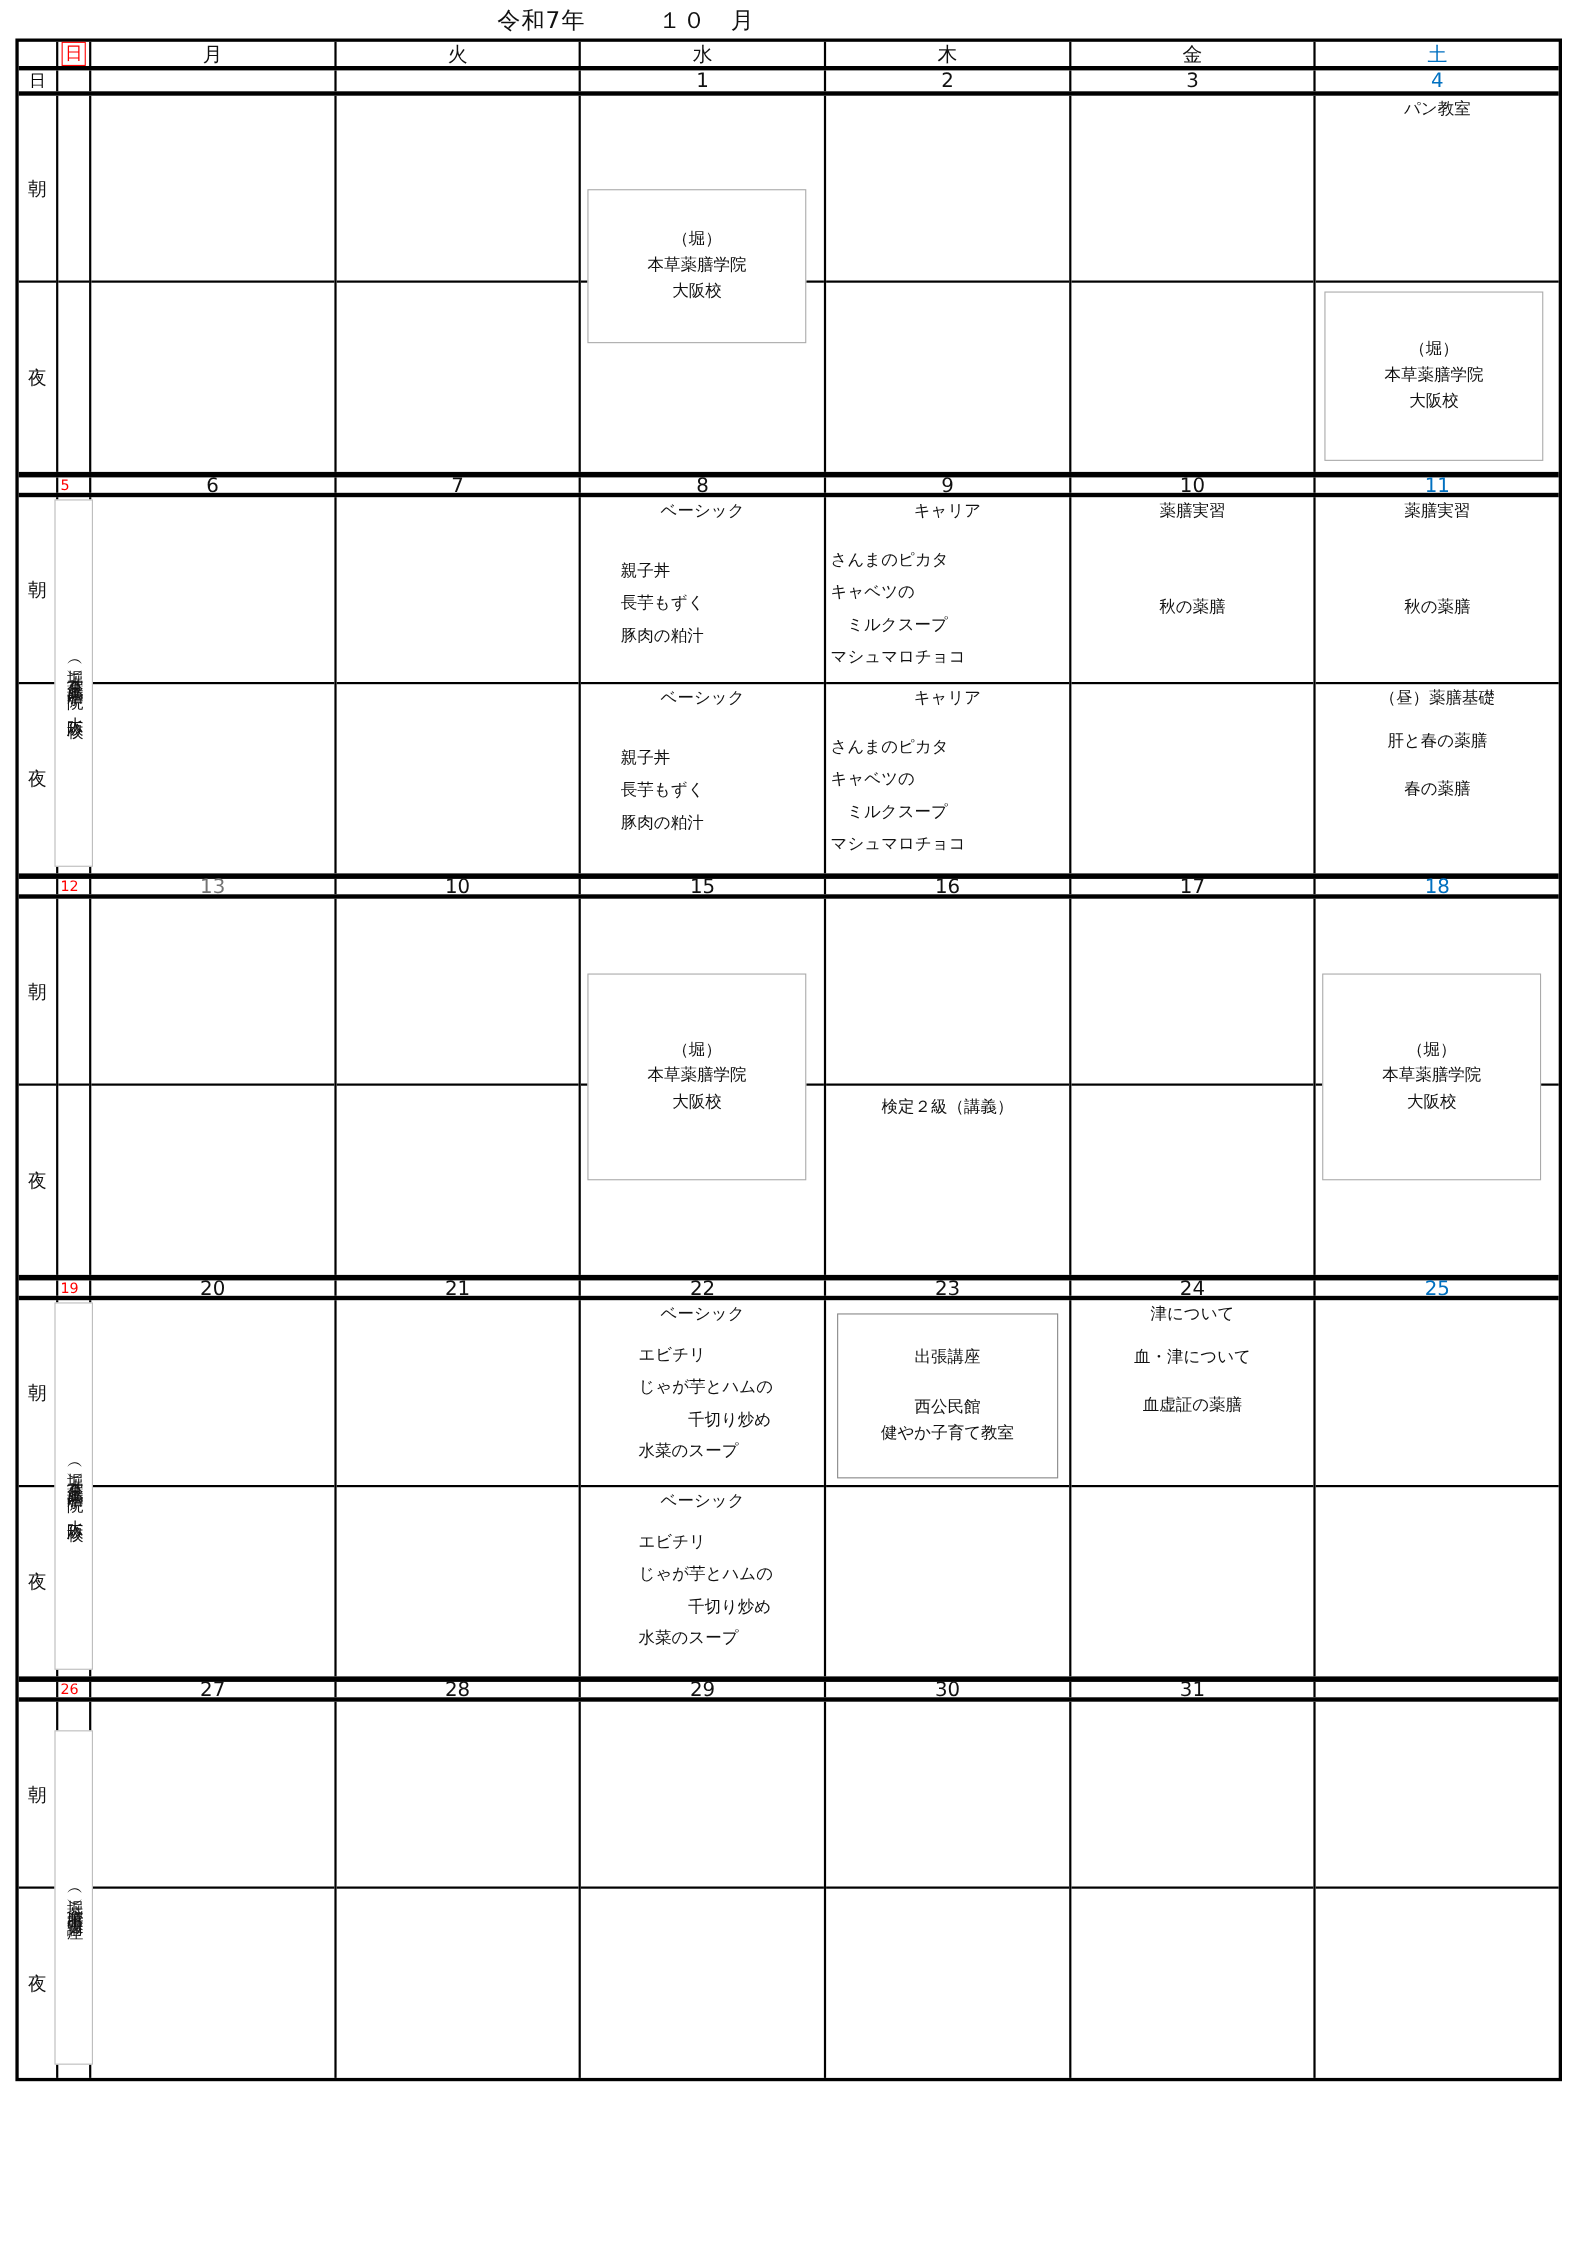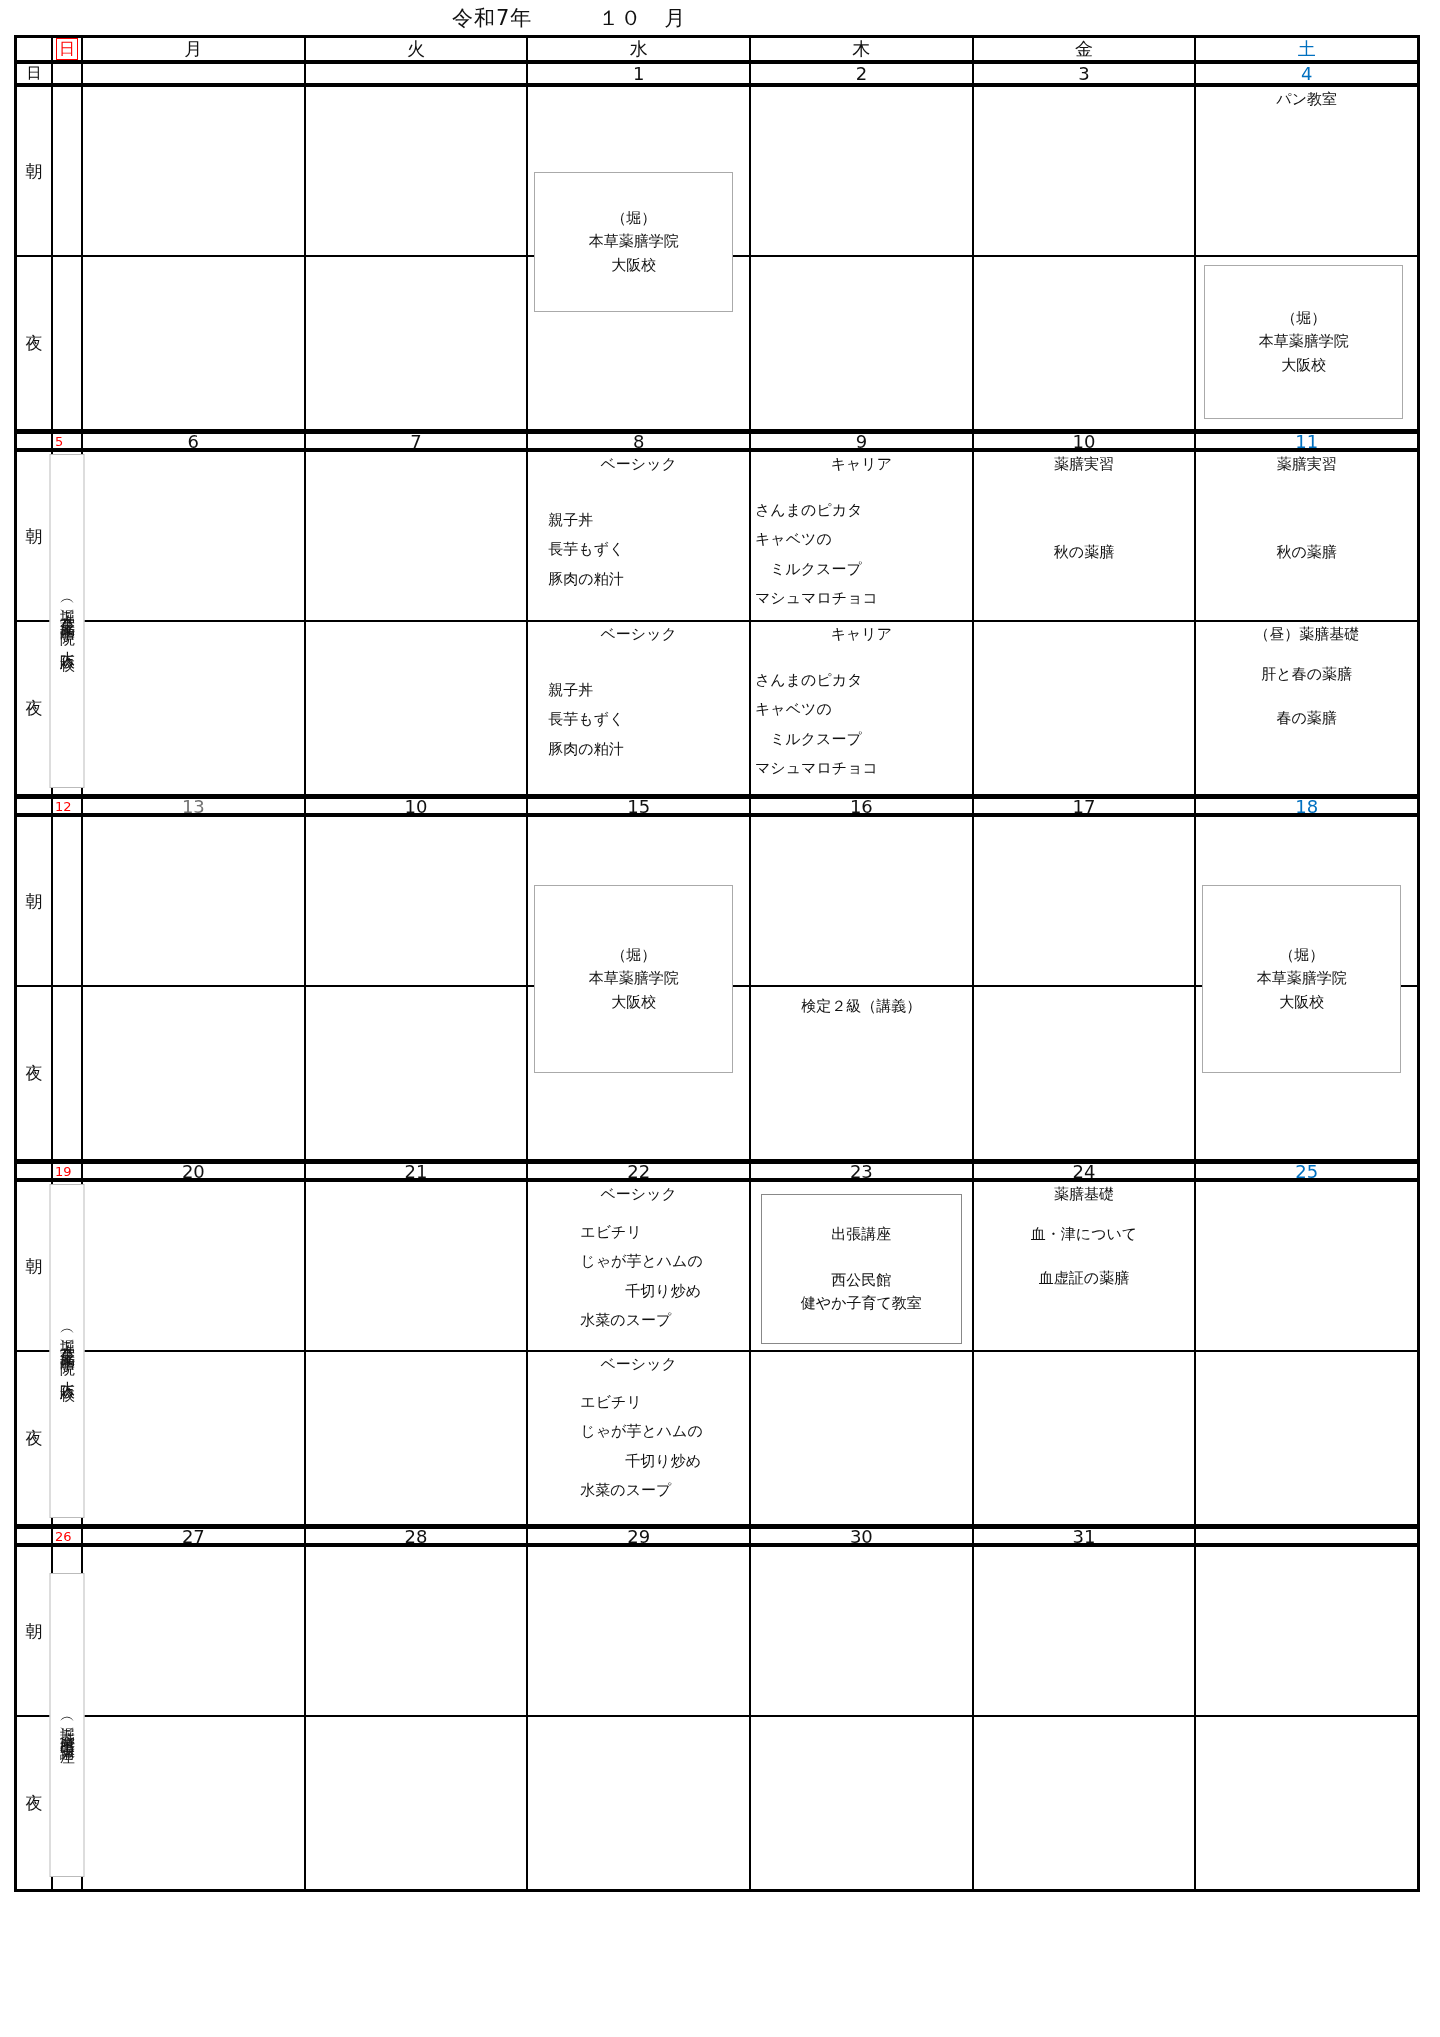--- a/index.html
+++ b/index.html
@@ -53,21 +53,21 @@
   
   .week-body { height:342px; }
   .wb-col { position:relative; display:flex; flex-direction:column;font-family:Liberation Serif, serif; }
   .am { height:170px; border-bottom:2px solid #000; position:relative; }
   .pm { flex:1 1 auto; position:relative; }
   .label-cell { display:flex; align-items:center; justify-content:center; font-size:17px; }
 
   .cell-title { text-align:center; margin-top:3px; font-size:15px; white-space:pre-line; }
   .menu-body { font-size:15px; line-height:1.95; white-space:pre-line; }
   .menu-wed { margin-top:14px; padding-left:52px; }
-  .menu-wed-w2 { margin-top:32px; padding-left:20px; }
+  .menu-wed-w2 { margin-top:32px; padding-left:36px; }
   .menu-thu { margin-top:22px; padding-left:4px; }
   .center-body { text-align:center; font-size:15px; white-space:pre-line; line-height:1.45; }
   .mt-big { margin-top:68px; }
   .mt-mid { margin-top:20px; }
   .note-center { text-align:center; font-size:15px; margin-top:10px; }
 
   
   .floatbox {
     position:absolute; left:6px; right:16px;
     background:#fff; border:1px solid #aaa; z-index:4;
@@ -362,21 +362,21 @@
         <div class="am">
           <div class="floatbox fb-lecture">出張講座
 
 西公民館
 健やか子育て教室</div>
         </div>
         <div class="pm"></div>
       </div>
       <div class="wb-col daycol bR">
         <div class="am">
-          <div class="cell-title">薬膳基礎</div>
+          <div class="cell-title">津について</div>
           <div class="center-body mt-mid">血・津について
 
 血虚証の薬膳</div>
         </div>
         <div class="pm"></div>
       </div>
       <div class="wb-col daycol">
         <div class="am"></div>
           <div class="pm"></div>
       </div>

